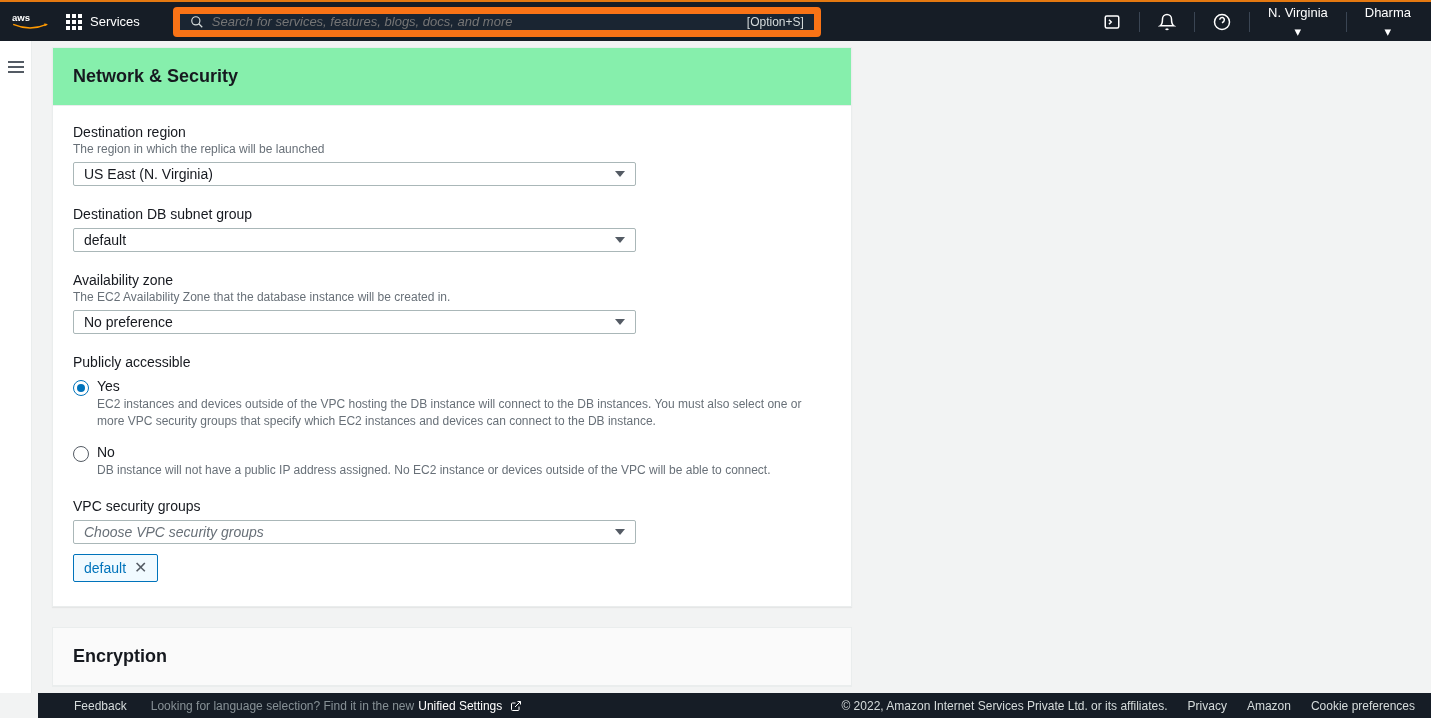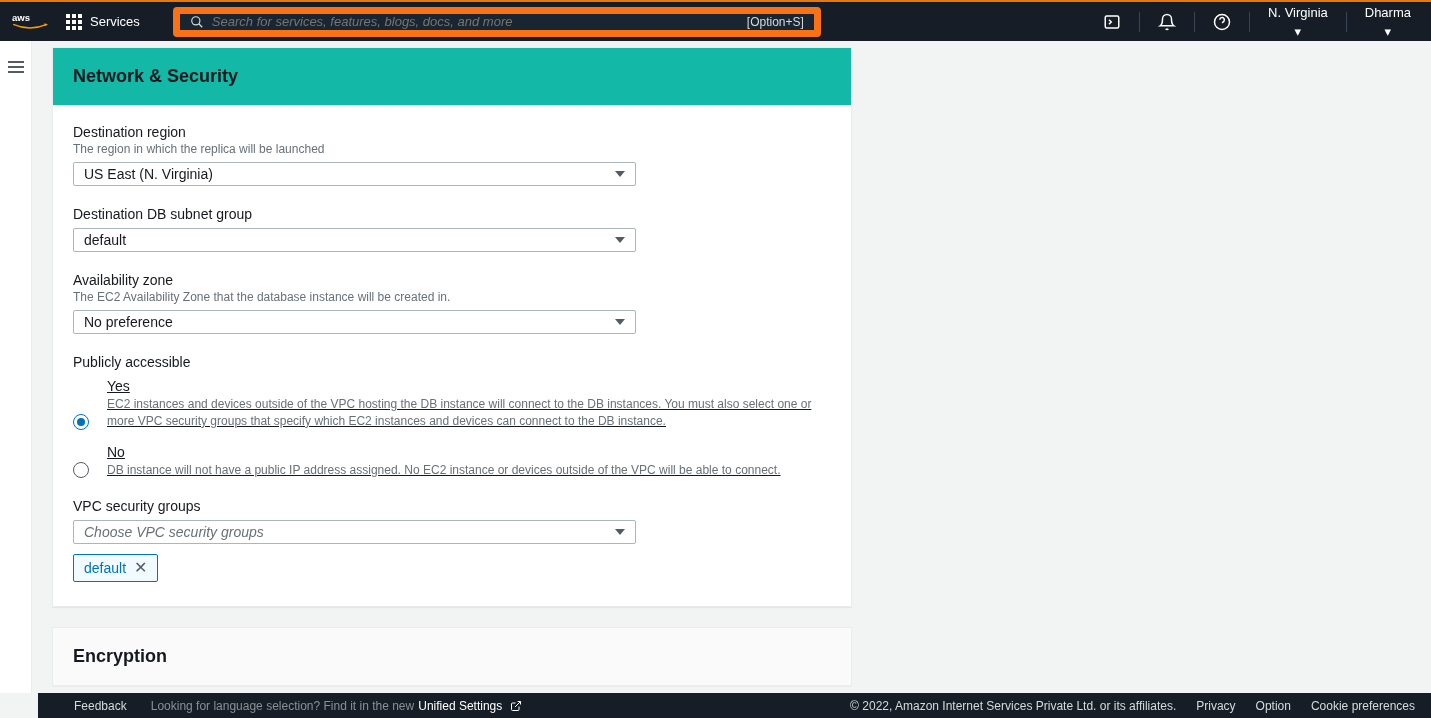--- a/index.html
+++ b/index.html
@@ -87,40 +87,40 @@
   background:#f2f3f3;
 }
 .panel {
   background:#fff;border:1px solid #eaeded;
   margin-top:6px;
   width:800px;
   box-shadow:0 1px 1px rgba(0,0,0,.05);
 }
 .panel-header {
   padding:18px 20px;border-bottom:1px solid #eaeded;
-  background:#14b8a6;
+  background:#86efac;
 }
 .panel-header h2 { font-size:18px;font-weight:700;color:#16191f; }
 .panel-body { padding:18px 20px 24px; }
 
 .field { margin-bottom:20px; }
 .field-label { font-size:14px;color:#16191f;margin-bottom:2px;font-weight:400; }
 .field-desc { font-size:12px;color:#687078;margin-bottom:6px; }
 .select {
   width:563px;height:24px;border:1px solid #aab7b8;border-radius:2px;
   display:flex;align-items:center;justify-content:space-between;
   padding:0 10px;cursor:pointer;background:#fff;font-size:14px;
 }
 .select .caret {
   width:0;height:0;border-left:5px solid transparent;border-right:5px solid transparent;
   border-top:6px solid #545b64;
 }
 .select .placeholder { color:#687078;font-style:italic; }
 
-.radio-row { display:flex;align-items:flex-end;gap:18px;margin-top:8px;text-decoration:underline; }
+.radio-row { display:flex;align-items:flex-start;gap:8px;margin-top:8px; }
 .radio-outer {
   width:16px;height:16px;border:1px solid #545b64;border-radius:50%;
   margin-top:2px;flex-shrink:0;display:flex;align-items:center;justify-content:center;
   cursor:pointer;background:#fff;
 }
 .radio-outer.selected { border-color:#0073bb;border-width:1px; }
 .radio-outer.selected::after {
   content:"";width:8px;height:8px;background:#0073bb;border-radius:50%;
 }
 .radio-content { flex:1; }
@@ -310,15 +310,15 @@
     <span>Unified Settings</span>
     <svg class="ext-icon" width="12" height="12" viewBox="0 0 24 24" fill="none" stroke="#fff" stroke-width="2">
         <path d="M18 13v6a2 2 0 01-2 2H5a2 2 0 01-2-2V8a2 2 0 012-2h6"></path>
         <polyline points="15 3 21 3 21 9"></polyline>
         <line x1="10" y1="14" x2="21" y2="3"></line>
       </svg>
   </a>
   <span class="spacer"></span>
   <span>© 2022, Amazon Internet Services Private Ltd. or its affiliates.</span>
   <a href="#">Privacy</a>
-  <a href="#">Option</a>
+  <a href="#">Amazon</a>
   <a href="#">Cookie preferences</a>
 </div>
 
 </body></html>

